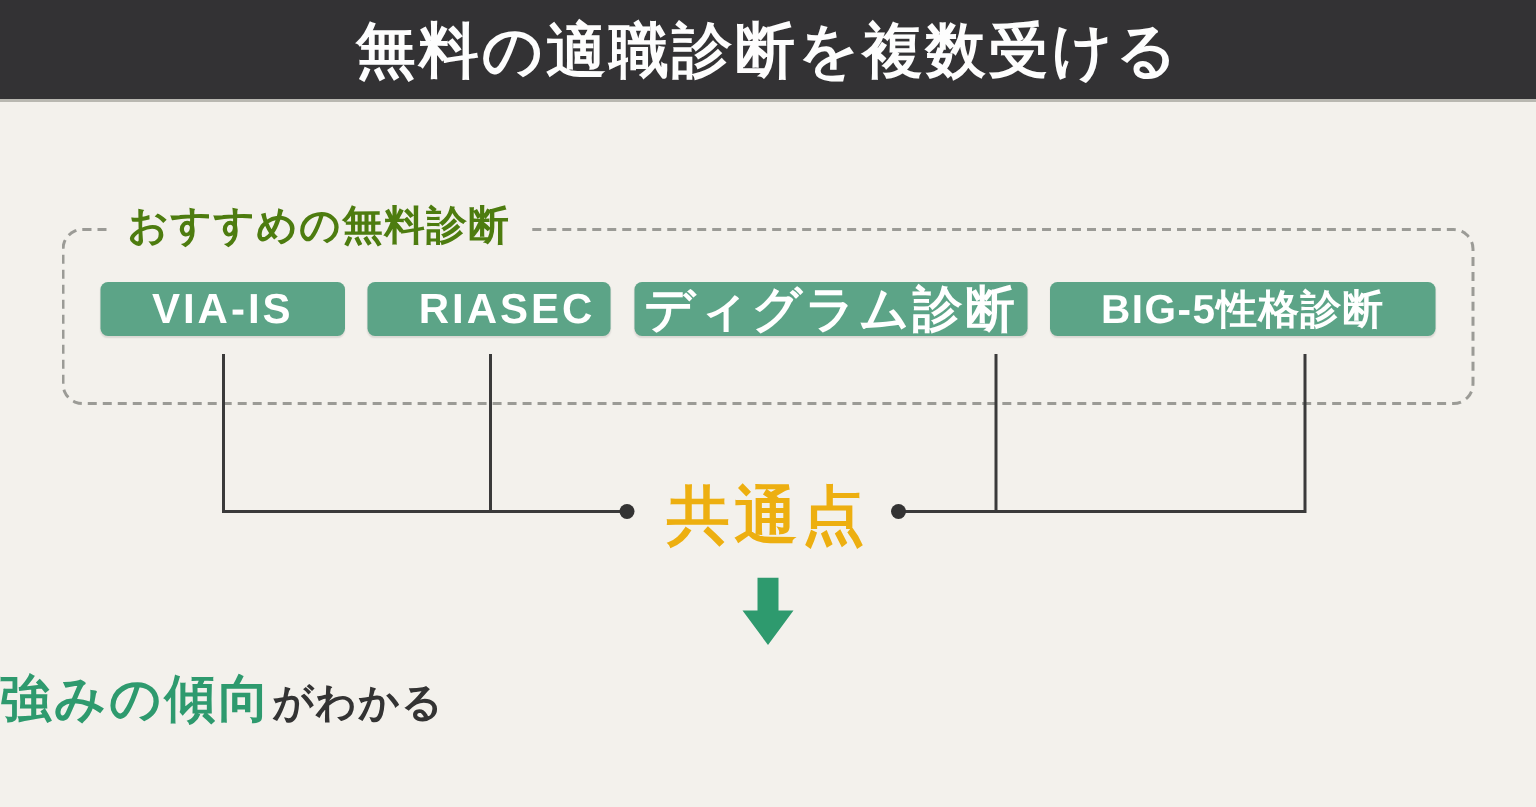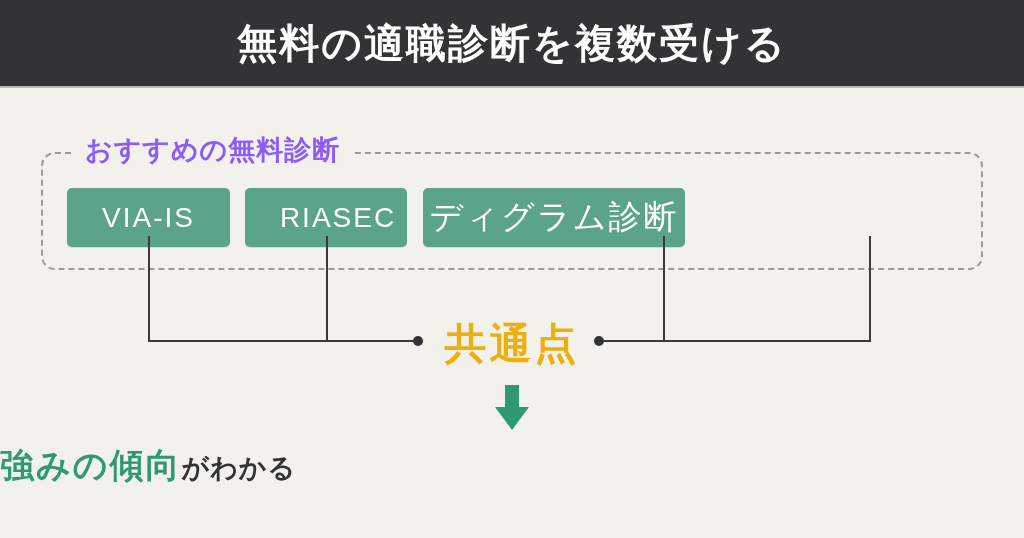--- a/index.html
+++ b/index.html
@@ -17,52 +17,52 @@
   *{margin:0;padding:0;box-sizing:border-box;}
   html,body{width:1024px;height:538px;overflow:hidden;}
   body{
     font-family:"Liberation Sans","DejaVu Sans",sans-serif;
     background:var(--bg);
   }
   .canvas{position:relative;width:1024px;height:538px;background:var(--bg);}
 
   
   .header{
-    position:absolute;left:0;top:0;width:1024px;height:88px;
+    position:absolute;left:0;top:0;width:1024px;height:68px;
     background:var(--header_bg);
     border-bottom:2px solid #B9B8B1;
     display:flex;align-items:center;justify-content:center;
   }
   .header h1{
     color:var(--header_text);
     font-size:40px;font-weight:800;letter-spacing:2px;
   }
 
   
   .group-box{
     position:absolute;left:41px;top:152px;width:942px;height:118px;
     border:2px dashed var(--border_gray);
     border-radius:14px;
   }
   .group-label{
     position:absolute;left:72px;top:134px;height:33px;
     background:var(--bg);
     padding:0 13px;
-    font-size:27px;font-weight:800;color:#8b5cf6;
+    font-size:27px;font-weight:800;color:#4d7c0f;
     line-height:33px;letter-spacing:1px;
     white-space:nowrap;
   }
 
   
   .badge{
-    position:absolute;top:188px;height:59px;
+    position:absolute;top:188px;height:36px;
     background:var(--badge_bg);
     border-radius:5px;
     color:var(--badge_text);
-    font-weight:400;
+    font-weight:700;
     display:flex;align-items:center;justify-content:center;
     box-shadow:0 1px 1px rgba(0,0,0,0.10);
     white-space:nowrap;
   }
   .badge-0{left:67px;width:163px;font-size:28px;letter-spacing:2px;}
   .badge-1{left:245px;width:162px;font-size:28px;letter-spacing:2px;padding-left:24px;}
   .badge-2{left:423px;width:262px;font-size:33px;letter-spacing:2px;}
   .badge-3{left:700px;width:257px;font-size:27px;letter-spacing:1px;}
 
   
@@ -104,20 +104,21 @@
   <div class="header">
     <h1>無料の適職診断を複数受ける</h1>
   </div>
 
   <div class="group-box"></div>
   <div class="group-label">おすすめの無料診断</div>
 
   <div class="badge badge-0">VIA-IS</div>
   <div class="badge badge-1">RIASEC</div>
   <div class="badge badge-2">ディグラム診断</div>
+  <div class="badge badge-3">BIG-5性格診断</div>
 
   <svg class="connectors" viewBox="0 0 1024 538" xmlns="http://www.w3.org/2000/svg">
 
     <polyline points="149,236 149,341 418,341" fill="none" stroke="#3A3A3A" stroke-width="2"></polyline>
     <line x1="327" y1="236" x2="327" y2="341" stroke="#3A3A3A" stroke-width="2"></line>
     <circle cx="418" cy="341" r="5" fill="#333333"></circle>
 
     <polyline points="870,236 870,341 599,341" fill="none" stroke="#3A3A3A" stroke-width="2"></polyline>
     <line x1="664" y1="236" x2="664" y2="341" stroke="#3A3A3A" stroke-width="2"></line>
     <circle cx="599" cy="341" r="5" fill="#333333"></circle>

